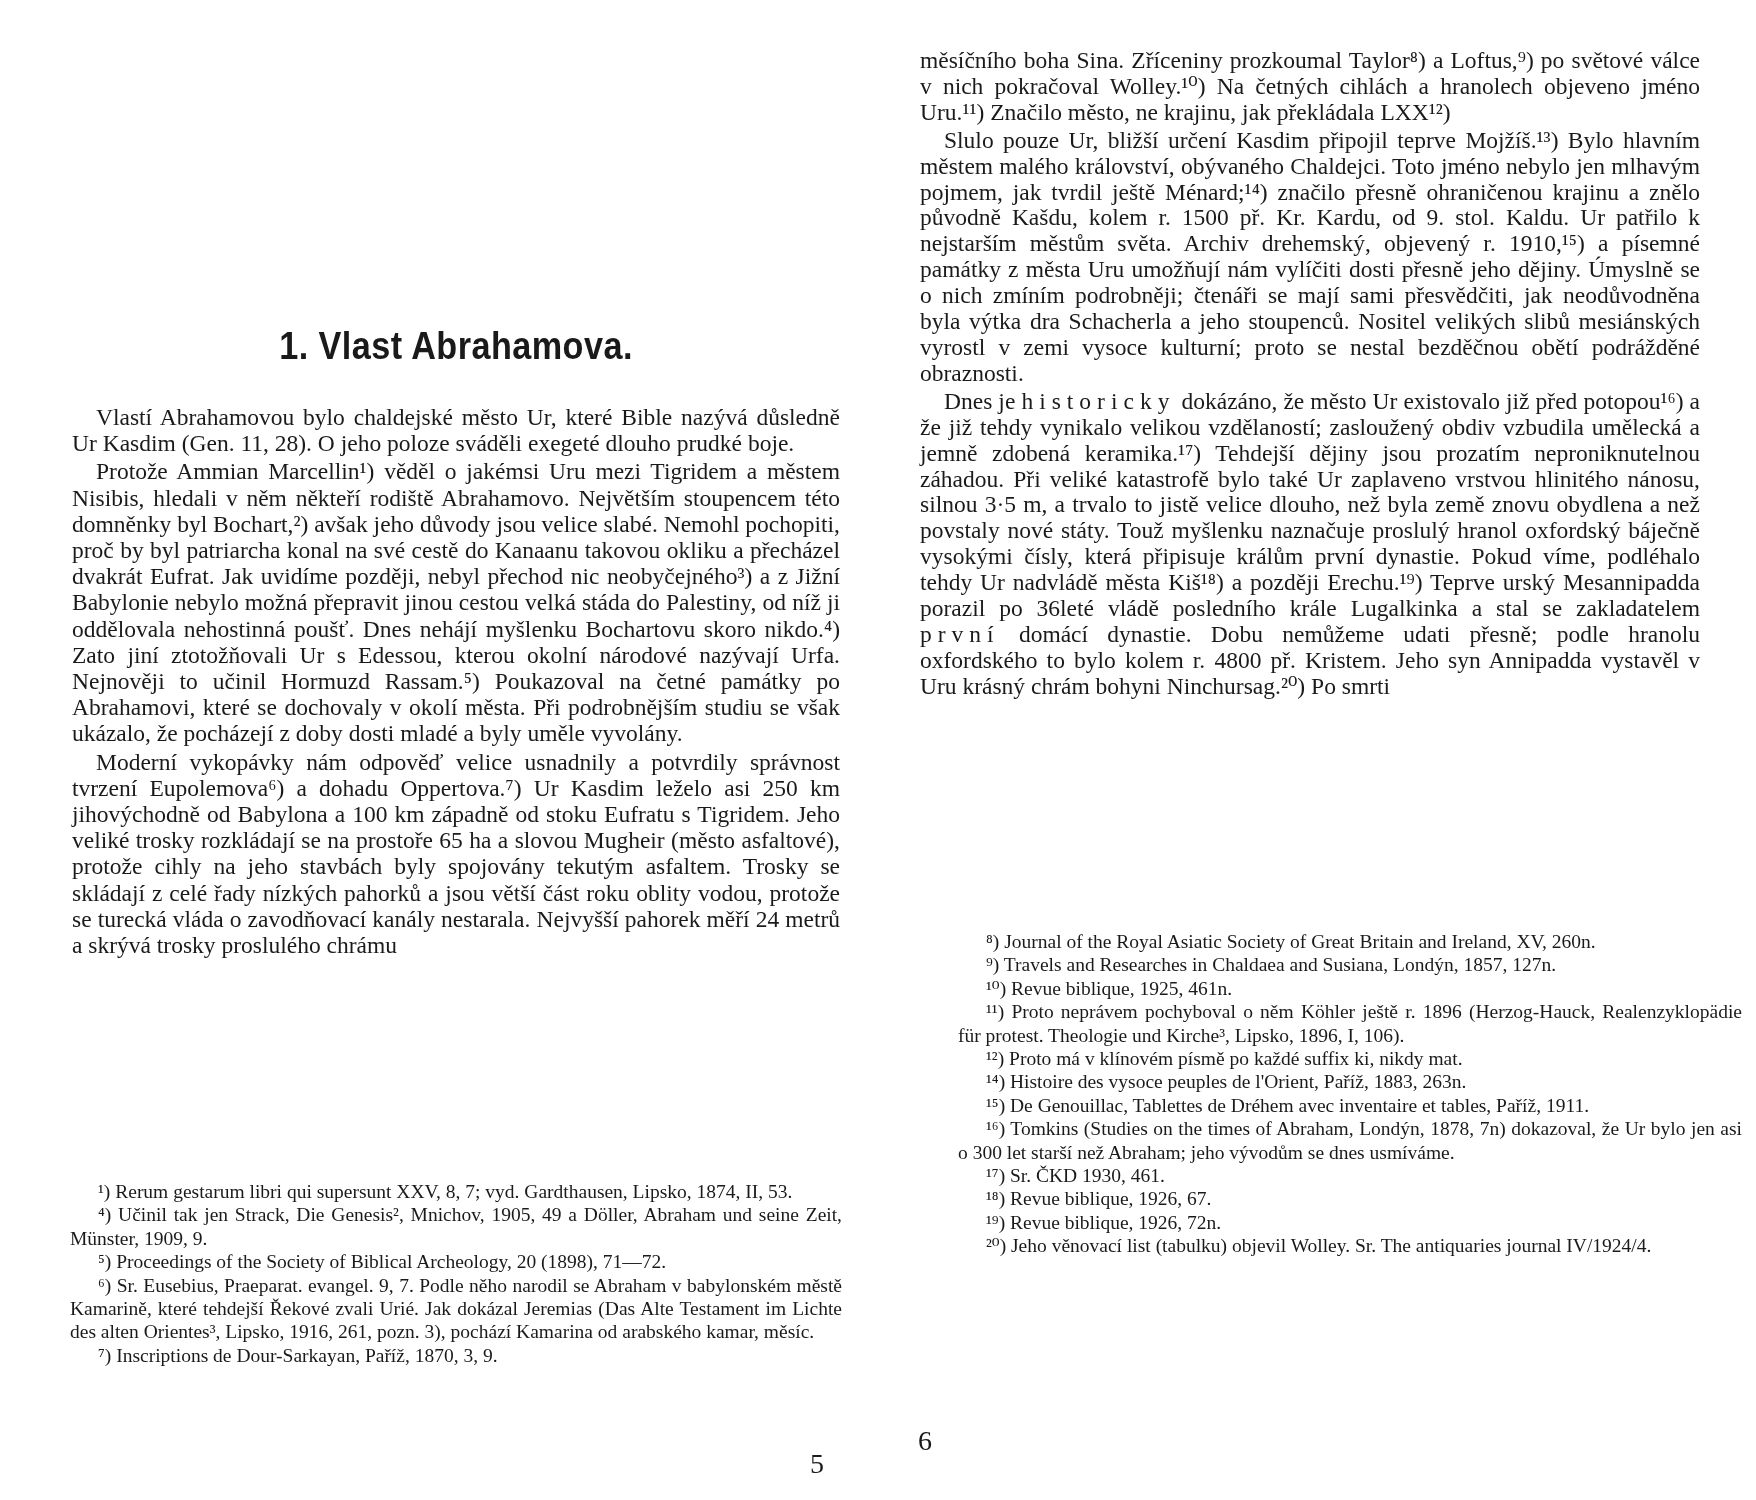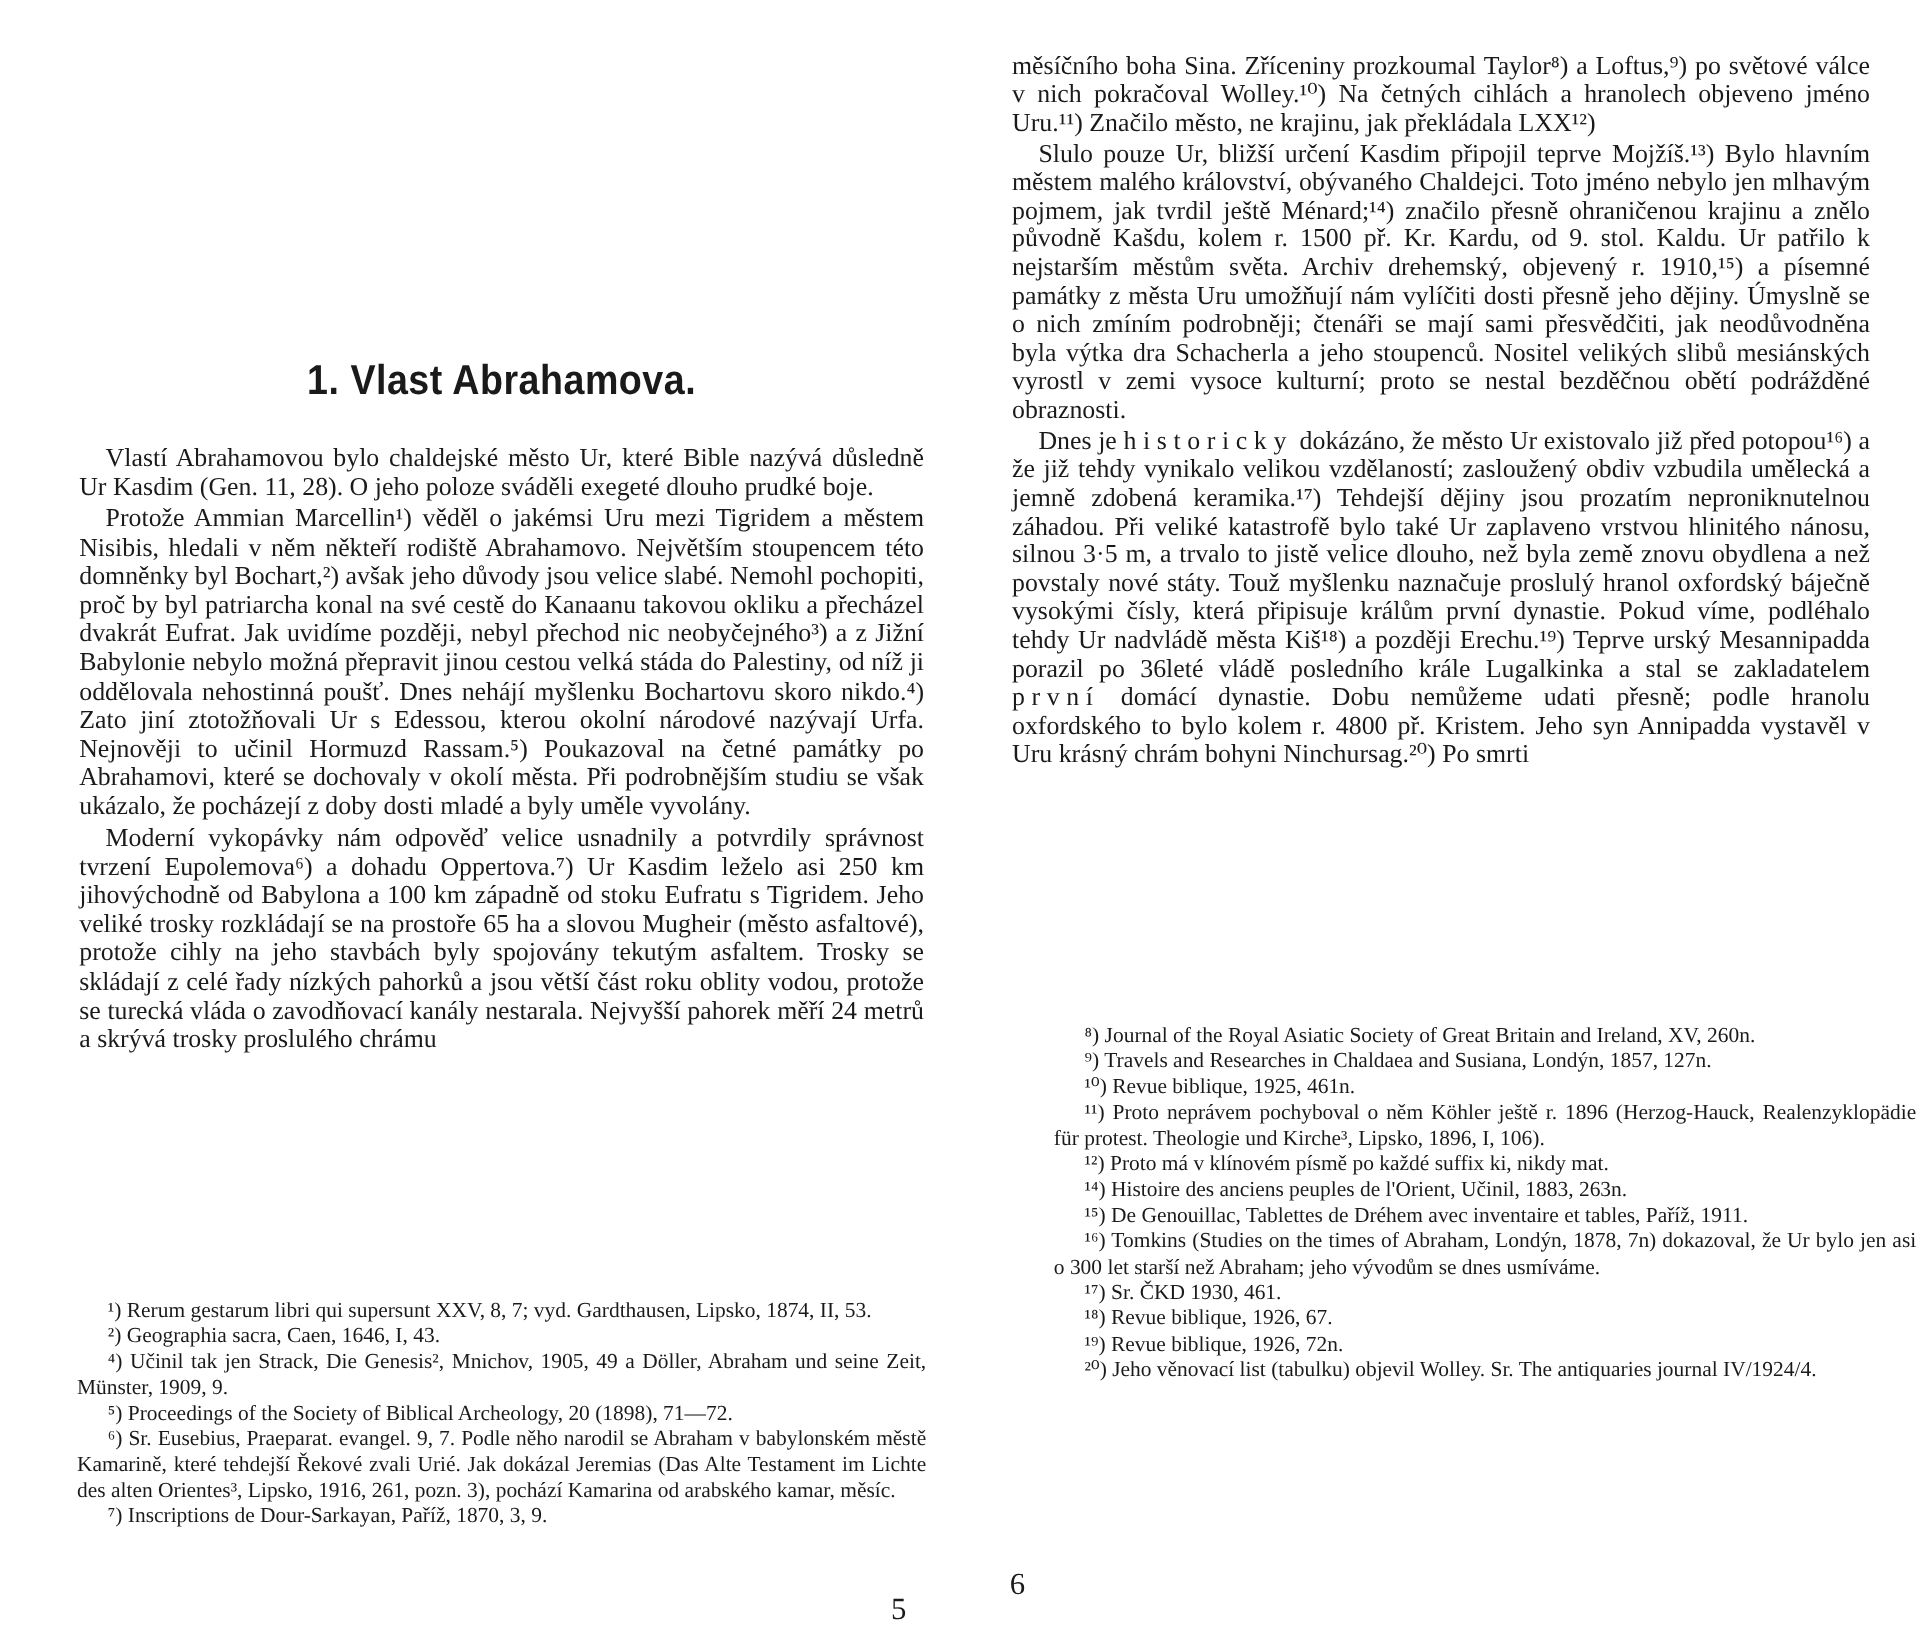--- a/index.html
+++ b/index.html
@@ -29,42 +29,41 @@
 
 <div class="page left-page">
   <div class="title">1. Vlast Abrahamova.</div>
   <div class="col left-body">
     <p>Vlastí Abrahamovou bylo chaldejské město Ur, které Bible nazývá důsledně Ur Kasdim (Gen. 11, 28). O jeho poloze sváděli exegeté dlouho prudké boje.</p>
     <p>Protože Ammian Marcellin¹) věděl o jakémsi Uru mezi Tigridem a městem Nisibis, hledali v něm někteří rodiště Abrahamovo. Největším stoupencem této domněnky byl Bochart,²) avšak jeho důvody jsou velice slabé. Nemohl pochopiti, proč by byl patriarcha konal na své cestě do Kanaanu takovou okliku a přecházel dvakrát Eufrat. Jak uvidíme později, nebyl přechod nic neobyčejného³) a z Jižní Babylonie nebylo možná přepravit jinou cestou velká stáda do Palestiny, od níž ji oddělovala nehostinná poušť. Dnes nehájí myšlenku Bochartovu skoro nikdo.⁴) Zato jiní ztotožňovali Ur s Edessou, kterou okolní národové nazývají Urfa. Nejnověji to učinil Hormuzd Rassam.⁵) Poukazoval na četné památky po Abrahamovi, které se dochovaly v okolí města. Při podrobnějším studiu se však ukázalo, že pocházejí z doby dosti mladé a byly uměle vyvolány.</p>
     <p>Moderní vykopávky nám odpověď velice usnadnily a potvrdily správnost tvrzení Eupolemova⁶) a dohadu Oppertova.⁷) Ur Kasdim leželo asi 250 km jihovýchodně od Babylona a 100 km západně od stoku Eufratu s Tigridem. Jeho veliké trosky rozkládají se na prostoře 65 ha a slovou Mugheir (město asfaltové), protože cihly na jeho stavbách byly spojovány tekutým asfaltem. Trosky se skládají z celé řady nízkých pahorků a jsou větší část roku oblity vodou, protože se turecká vláda o zavodňovací kanály nestarala. Nejvyšší pahorek měří 24 metrů a skrývá trosky proslulého chrámu</p>
   </div>
   <div class="col notes left-notes">
     <p>¹) Rerum gestarum libri qui supersunt XXV, 8, 7; vyd. Gardthausen, Lipsko, 1874, II, 53.</p>
-    <p>²) Geographia sacra, Caen, 1646, I, 43.</p>
     <p>⁴) Učinil tak jen Strack, Die Genesis², Mnichov, 1905, 49 a Döller, Abraham und seine Zeit, Münster, 1909, 9.</p>
     <p>⁵) Proceedings of the Society of Biblical Archeology, 20 (1898), 71—72.</p>
     <p>⁶) Sr. Eusebius, Praeparat. evangel. 9, 7. Podle něho narodil se Abraham v babylonském městě Kamarině, které tehdejší Řekové zvali Urié. Jak dokázal Jeremias (Das Alte Testament im Lichte des alten Orientes³, Lipsko, 1916, 261, pozn. 3), pochází Kamarina od arabského kamar, měsíc.</p>
     <p>⁷) Inscriptions de Dour-Sarkayan, Paříž, 1870, 3, 9.</p>
   </div>
   <div class="pagenum pn5">5</div>
 </div>
 
 <div class="page right-page">
   <div class="col right-body">
     <p class="noindent">měsíčního boha Sina. Zříceniny prozkoumal Taylor⁸) a Loftus,⁹) po světové válce v nich pokračoval Wolley.¹⁰) Na četných cihlách a hranolech objeveno jméno Uru.¹¹) Značilo město, ne krajinu, jak překládala LXX¹²)</p>
     <p>Slulo pouze Ur, bližší určení Kasdim připojil teprve Mojžíš.¹³) Bylo hlavním městem malého království, obývaného Chaldejci. Toto jméno nebylo jen mlhavým pojmem, jak tvrdil ještě Ménard;¹⁴) značilo přesně ohraničenou krajinu a znělo původně Kašdu, kolem r. 1500 př. Kr. Kardu, od 9. stol. Kaldu. Ur patřilo k nejstarším městům světa. Archiv drehemský, objevený r. 1910,¹⁵) a písemné památky z města Uru umožňují nám vylíčiti dosti přesně jeho dějiny. Úmyslně se o nich zmíním podrobněji; čtenáři se mají sami přesvědčiti, jak neodůvodněna byla výtka dra Schacherla a jeho stoupenců. Nositel velikých slibů mesiánských vyrostl v zemi vysoce kulturní; proto se nestal bezděčnou obětí podrážděné obraznosti.</p>
     <p><span>Dnes je </span><span class="spaced">historicky</span><span> dokázáno, že město Ur existovalo již před potopou¹⁶) a že již tehdy vynikalo velikou vzdělaností; zasloužený obdiv vzbudila umělecká a jemně zdobená keramika.¹⁷) Tehdejší dějiny jsou prozatím neproniknutelnou záhadou. Při veliké katastrofě bylo také Ur zaplaveno vrstvou hlinitého nánosu, silnou 3·5 m, a trvalo to jistě velice dlouho, než byla země znovu obydlena a než povstaly nové státy. Touž myšlenku naznačuje proslulý hranol oxfordský báječně vysokými čísly, která připisuje králům první dynastie. Pokud víme, podléhalo tehdy Ur nadvládě města Kiš¹⁸) a později Erechu.¹⁹) Teprve urský Mesannipadda porazil po 36leté vládě posledního krále Lugalkinka a stal se zakladatelem </span><span class="spaced">první</span><span> domácí dynastie. Dobu nemůžeme udati přesně; podle hranolu oxfordského to bylo kolem r. 4800 př. Kristem. Jeho syn Annipadda vystavěl v Uru krásný chrám bohyni Ninchursag.²⁰) Po smrti</span></p>
   </div>
   <div class="col notes right-notes">
     <p>⁸) Journal of the Royal Asiatic Society of Great Britain and Ireland, XV, 260n.</p>
     <p>⁹) Travels and Researches in Chaldaea and Susiana, Londýn, 1857, 127n.</p>
     <p>¹⁰) Revue biblique, 1925, 461n.</p>
     <p>¹¹) Proto neprávem pochyboval o něm Köhler ještě r. 1896 (Herzog-Hauck, Realenzyklopädie für protest. Theologie und Kirche³, Lipsko, 1896, I, 106).</p>
     <p>¹²) Proto má v klínovém písmě po každé suffix ki, nikdy mat.</p>
-    <p>¹⁴) Histoire des anciens peuples de l'Orient, Učinil, 1883, 263n.</p>
+    <p>¹⁴) Histoire des vysoce peuples de l'Orient, Paříž, 1883, 263n.</p>
     <p>¹⁵) De Genouillac, Tablettes de Dréhem avec inventaire et tables, Paříž, 1911.</p>
     <p>¹⁶) Tomkins (Studies on the times of Abraham, Londýn, 1878, 7n) dokazoval, že Ur bylo jen asi o 300 let starší než Abraham; jeho vývodům se dnes usmíváme.</p>
     <p>¹⁷) Sr. ČKD 1930, 461.</p>
     <p>¹⁸) Revue biblique, 1926, 67.</p>
     <p>¹⁹) Revue biblique, 1926, 72n.</p>
     <p>²⁰) Jeho věnovací list (tabulku) objevil Wolley. Sr. The antiquaries journal IV/1924/4.</p>
   </div>
   <div class="pagenum pn6">6</div>
 </div>
 

